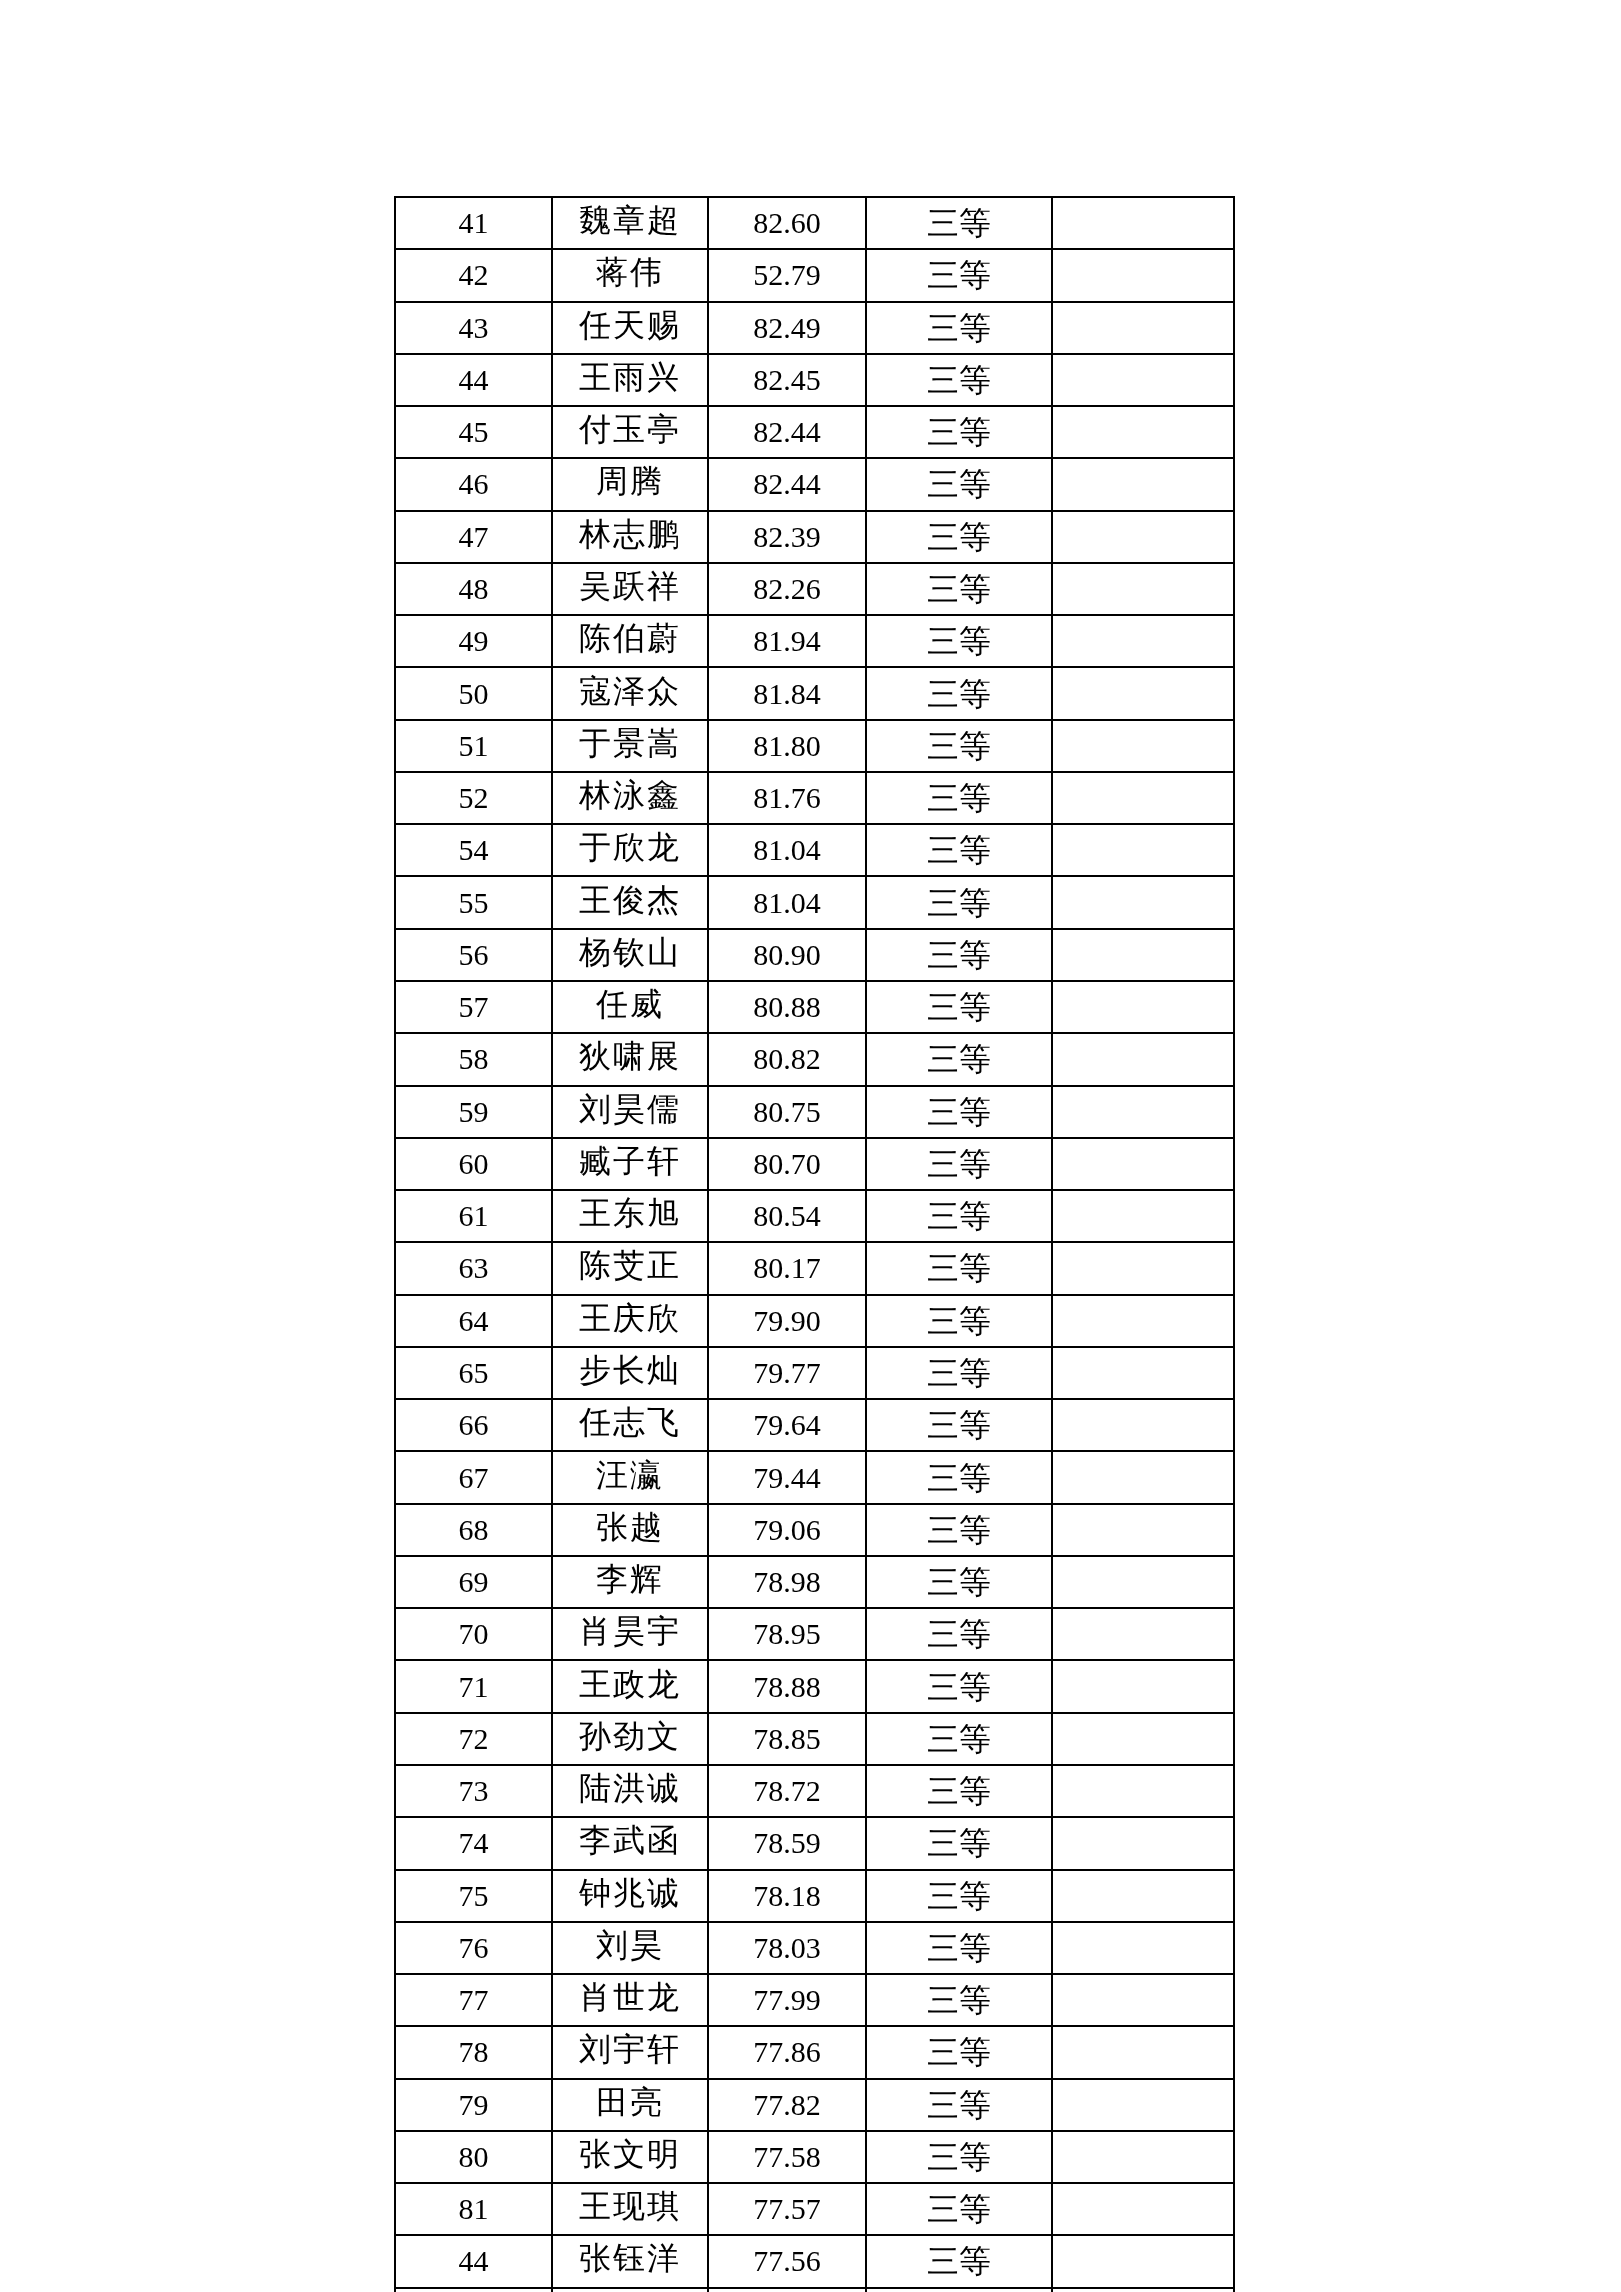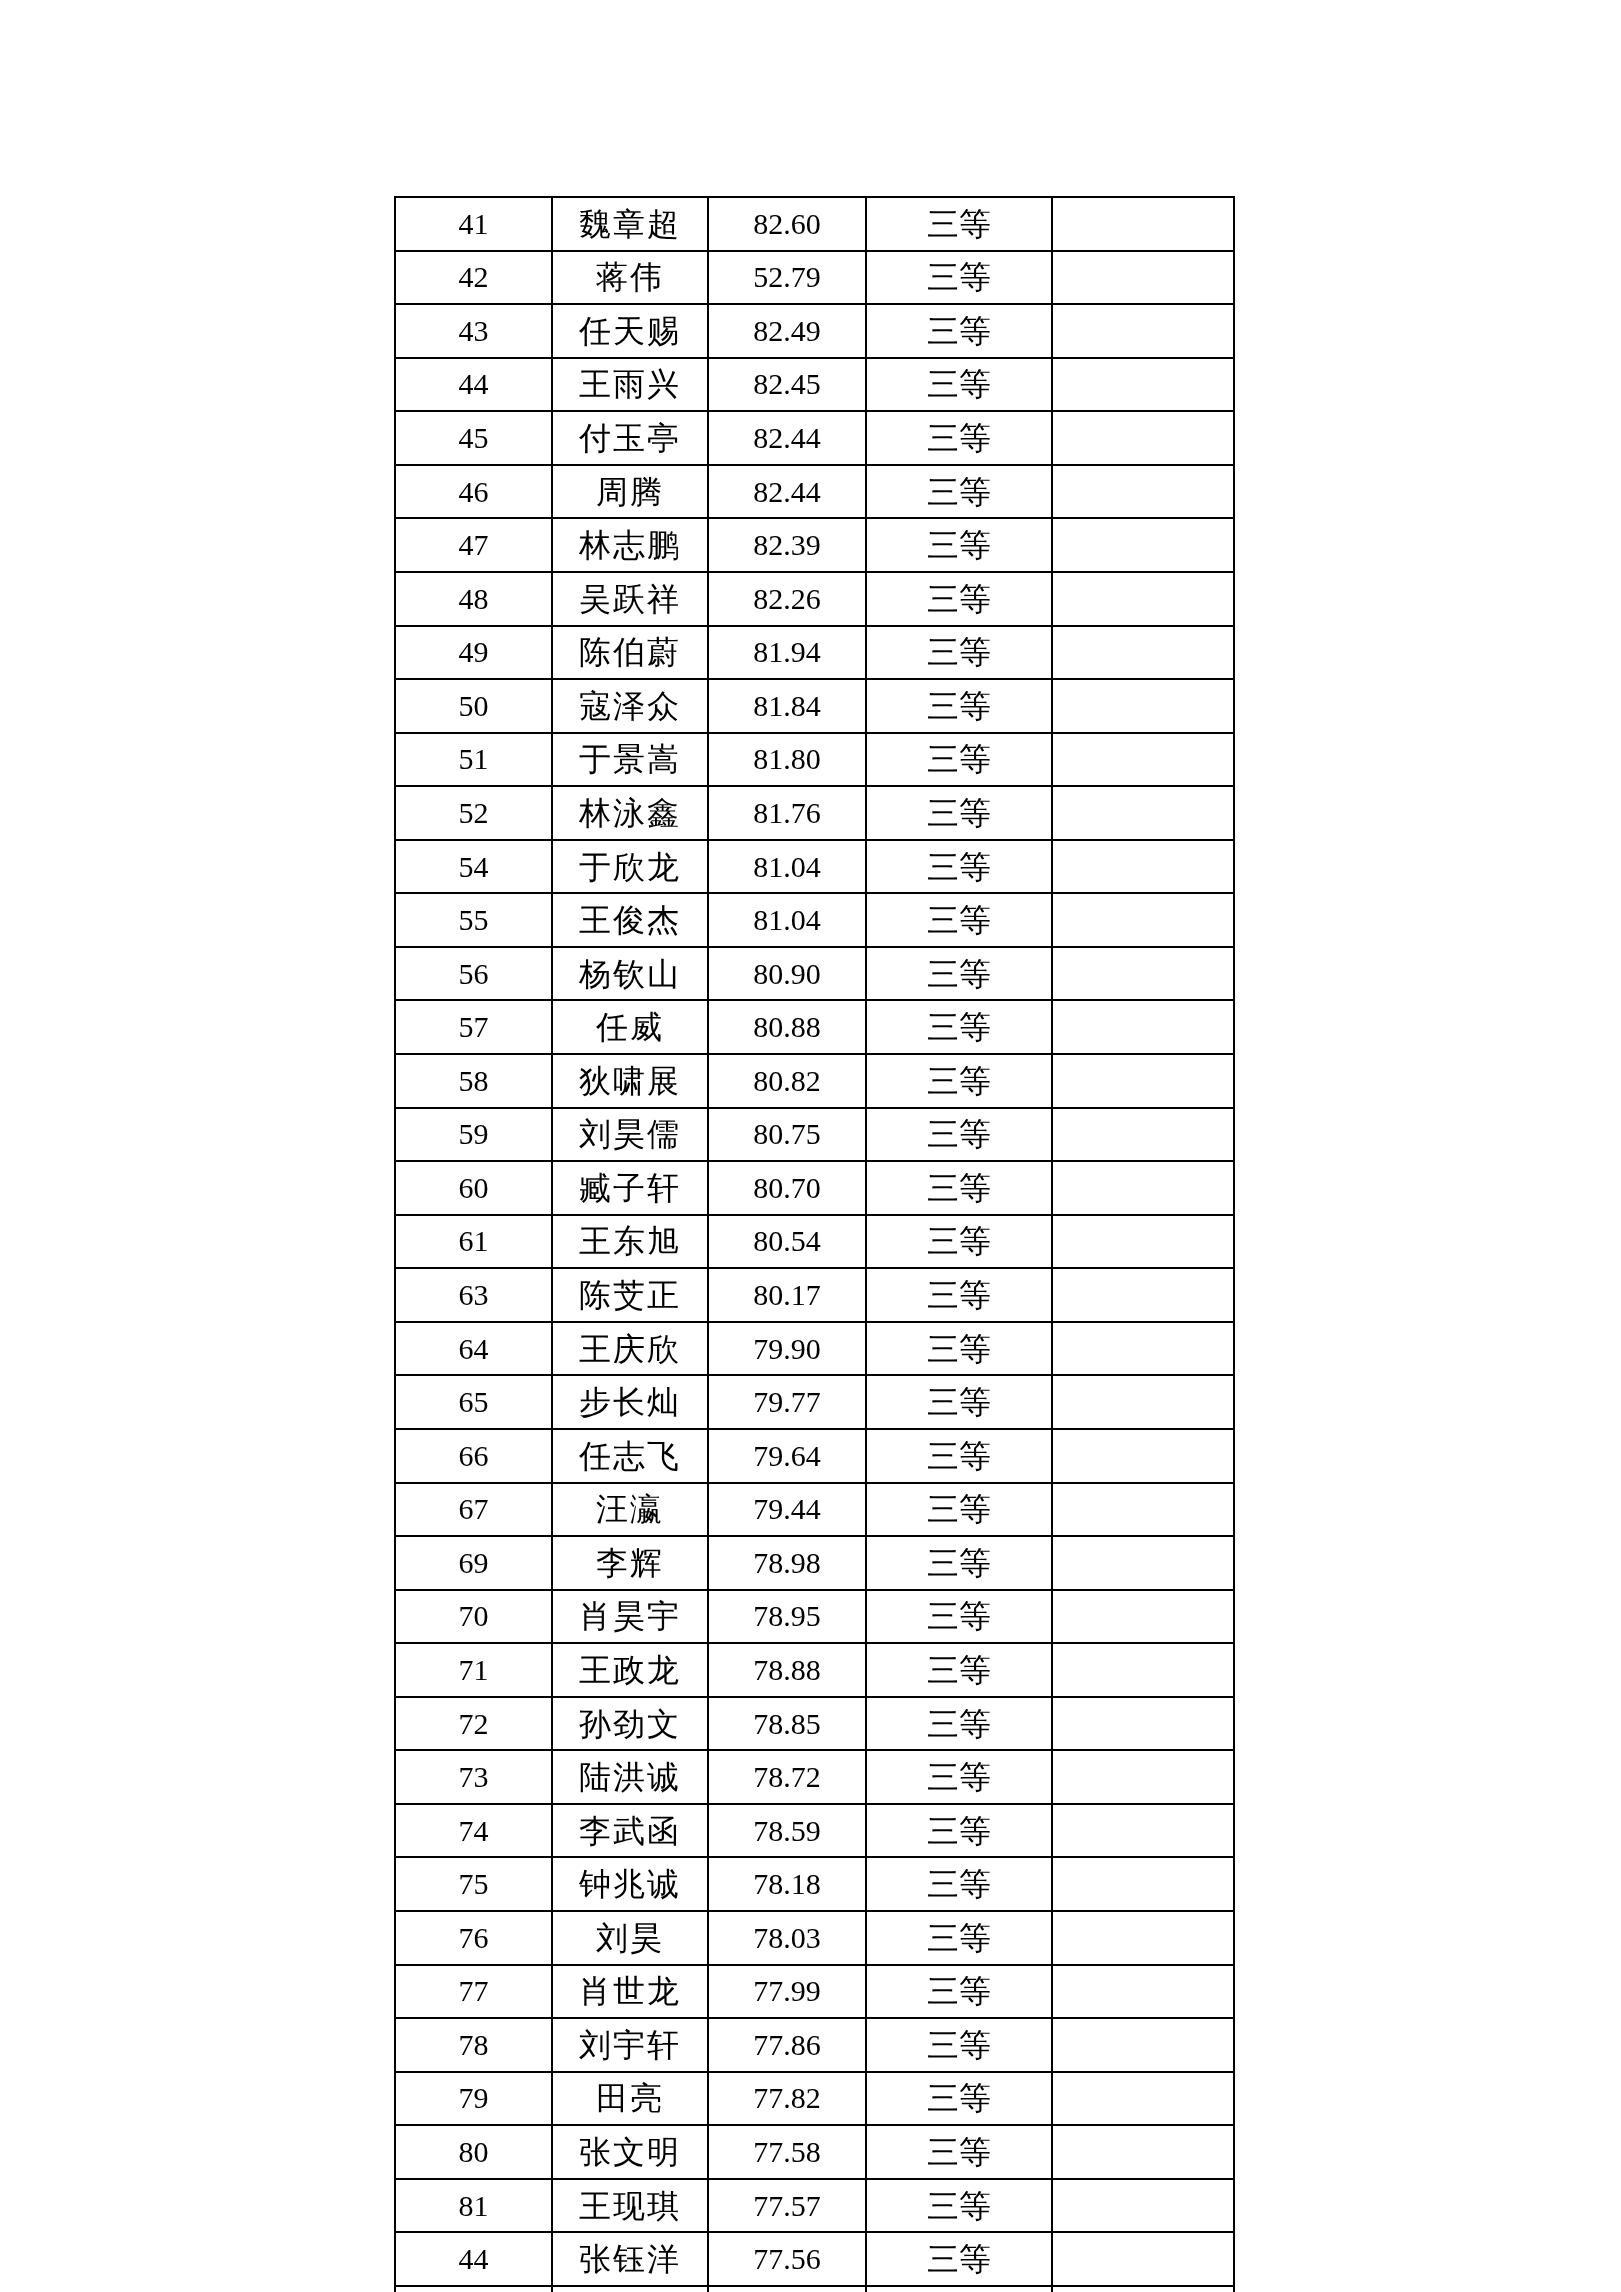--- a/index.html
+++ b/index.html
@@ -32,20 +32,21 @@
     text-align: center;
     vertical-align: middle;
     font-size: 32px;
     line-height: 1;
     padding: 0;
     white-space: nowrap;
     overflow: hidden;
   }
   table.results td.name-cell {
     letter-spacing: 2px;
+    font-family: Liberation Mono, monospace;
   }
   table.results td.score-cell,
   table.results td.rank-cell {
     font-size: 30px;
   }
   col.c-rank   { width: 157px; }
   col.c-name   { width: 156px; }
   col.c-score  { width: 158px; }
   col.c-grade  { width: 186px; }
   col.c-remark { width: 182px; }
@@ -232,20 +233,27 @@
           <td class="remark-cell"></td>
         </tr>
         <tr>
           <td class="rank-cell">67</td>
           <td class="name-cell">汪瀛</td>
           <td class="score-cell">79.44</td>
           <td class="grade-cell">三等</td>
           <td class="remark-cell"></td>
         </tr>
         <tr>
+          <td class="rank-cell">68</td>
+          <td class="name-cell">张越</td>
+          <td class="score-cell">79.06</td>
+          <td class="grade-cell">三等</td>
+          <td class="remark-cell"></td>
+        </tr>
+        <tr>
           <td class="rank-cell">69</td>
           <td class="name-cell">李辉</td>
           <td class="score-cell">78.98</td>
           <td class="grade-cell">三等</td>
           <td class="remark-cell"></td>
         </tr>
         <tr>
           <td class="rank-cell">70</td>
           <td class="name-cell">肖昊宇</td>
           <td class="score-cell">78.95</td>

